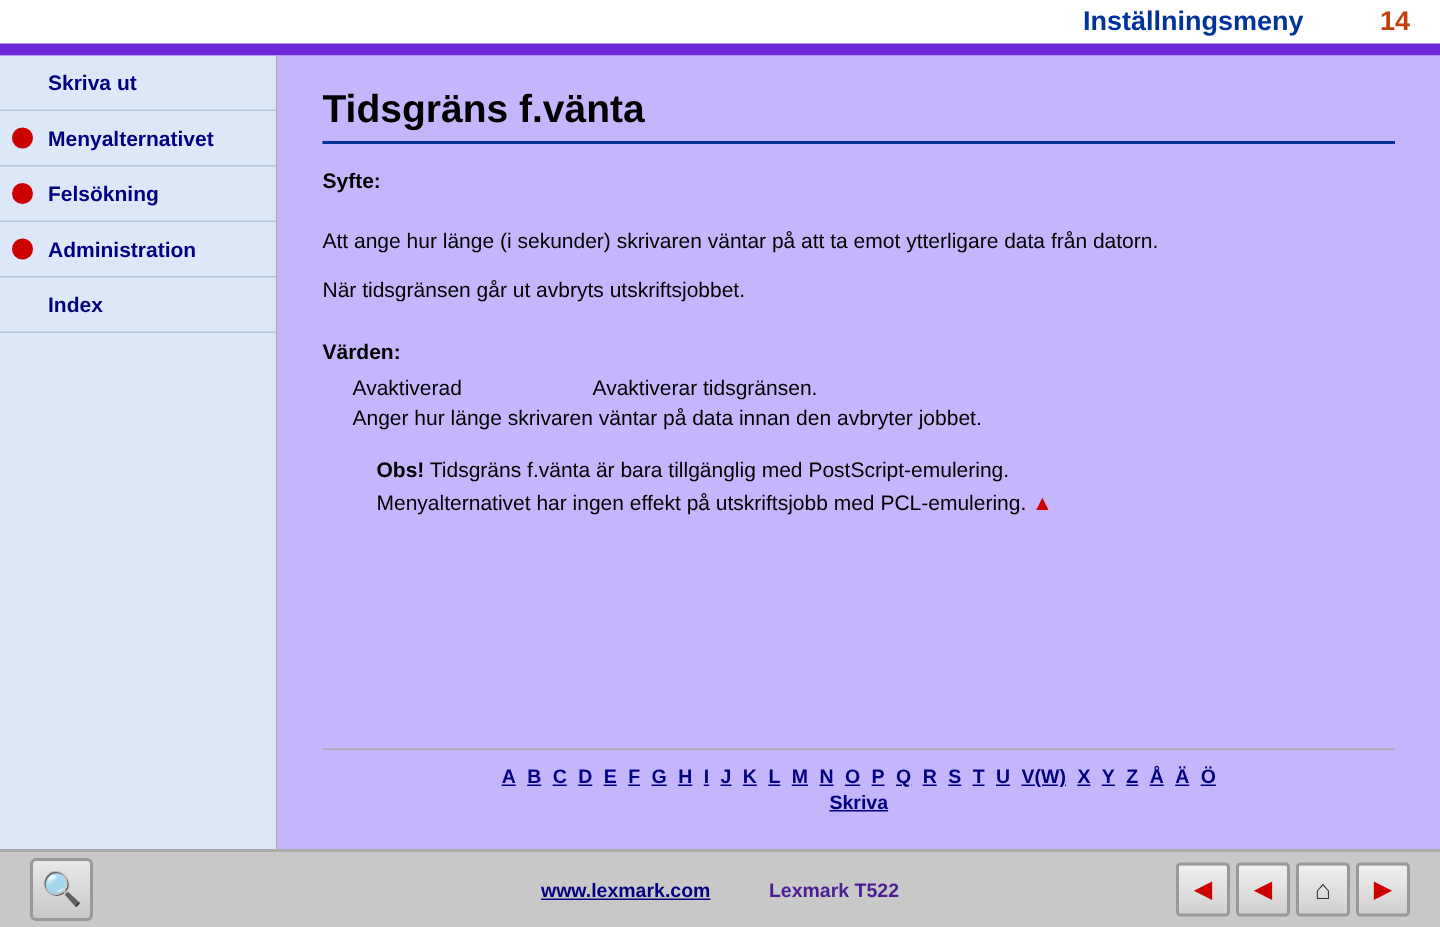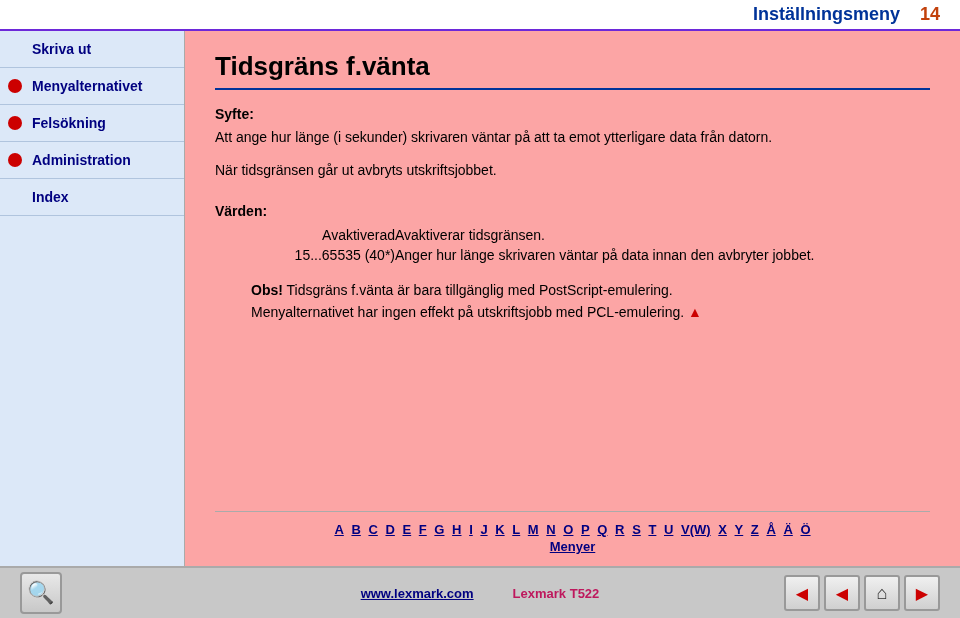--- a/index.html
+++ b/index.html
@@ -15,21 +15,22 @@
       flex-direction: column;
     }
 
     
     .top-header {
       background: white;
       display: flex;
       justify-content: flex-end;
       align-items: flex-start;
       padding: 4px 20px 4px 0;
-      border-bottom: 2px solid #6d28d9;
+      border-bottom: 8px solid #6d28d9;
+      gap: 31px;
     }
     .top-header-title {
       font-size: 18px;
       font-weight: bold;
       color: #003399;
       margin-right: 20px;
     }
     .top-header-page {
       font-size: 18px;
       font-weight: bold;
@@ -73,40 +74,40 @@
     .sidebar-label {
       font-size: 14px;
       color: #000080;
       font-weight: bold;
       text-decoration: none;
     }
 
     
     .content-area {
       flex: 1;
-      background: #fca5a5;
-      padding: 20px 30px 12px 30px;
+      background: #c4b5fd;
+      padding: 20px 30px 24px 30px;
       overflow-y: auto;
       display: flex;
       flex-direction: column;
     }
 
     .page-title {
       font-size: 26px;
       font-weight: bold;
       color: #000;
       margin-bottom: 16px;
       border-bottom: 2px solid #003399;
       padding-bottom: 6px;
     }
 
     .section-label {
       font-weight: bold;
       font-size: 14px;
-      margin-bottom: 5px;
+      margin-bottom: 22px;
     }
 
     .purpose-text {
       font-size: 14px;
       color: #000;
       line-height: 1.5;
       margin-bottom: 12px;
     }
 
     .values-section {
@@ -121,21 +122,20 @@
 
     .values-table {
       margin-left: 20px;
       margin-bottom: 12px;
     }
 
     .value-row {
       display: flex;
       align-items: flex-start;
       margin-bottom: 4px;
-      text-align: right;
     }
 
     .value-key {
       width: 160px;
       font-size: 14px;
       color: #000;
       flex-shrink: 0;
     }
 
     .value-desc {
@@ -211,21 +211,21 @@
 
     .bottom-link {
       font-size: 13px;
       color: #000080;
       text-decoration: underline;
       font-weight: bold;
     }
 
     .bottom-model {
       font-size: 13px;
-      color: #be185d;
+      color: #4c1d95;
       font-weight: bold;
     }
 
     
     .nav-buttons {
       display: flex;
       align-items: center;
       gap: 4px;
       position: absolute;
       right: 20px;
@@ -307,34 +307,33 @@
     <div class="purpose-text">När tidsgränsen går ut avbryts utskriftsjobbet.</div>
 
     <div class="values-section">
       <div class="values-label">Värden:</div>
       <div class="values-table">
       <div class="value-row">
             <span class="value-key">Avaktiverad</span>
             <span class="value-desc">Avaktiverar tidsgränsen.</span>
           </div>
           <div class="value-row">
-            <span class="value-key">15...65535 (40*)</span>
             <span class="value-desc">Anger hur länge skrivaren väntar på data innan den avbryter jobbet.</span>
           </div>
         </div>
     </div>
 
     <div class="obs-section">
     <div><span class="obs-label">Obs!</span> Tidsgräns f.vänta är bara tillgänglig med PostScript-emulering.</div>
         <div>Menyalternativet har ingen effekt på utskriftsjobb med PCL-emulering. <span class="warning-triangle">▲</span></div>
       </div>
 
     <div class="alpha-bar">
       <div class="alpha-links"><a href="#">A</a> <a href="#">B</a> <a href="#">C</a> <a href="#">D</a> <a href="#">E</a> <a href="#">F</a> <a href="#">G</a> <a href="#">H</a> <a href="#">I</a> <a href="#">J</a> <a href="#">K</a> <a href="#">L</a> <a href="#">M</a> <a href="#">N</a> <a href="#">O</a> <a href="#">P</a> <a href="#">Q</a> <a href="#">R</a> <a href="#">S</a> <a href="#">T</a> <a href="#">U</a> <a href="#">V(W)</a> <a href="#">X</a> <a href="#">Y</a> <a href="#">Z</a> <a href="#">Å</a> <a href="#">Ä</a> <a href="#">Ö</a></div>
-      <div class="alpha-menus">Menyer</div>
+      <div class="alpha-menus">Skriva</div>
     </div>
 
   </main>
 </div>
 
 <div class="bottom-bar">
   <div class="search-btn">
     <span class="search-icon-svg">🔍</span>
   </div>
   <div class="bottom-center">

